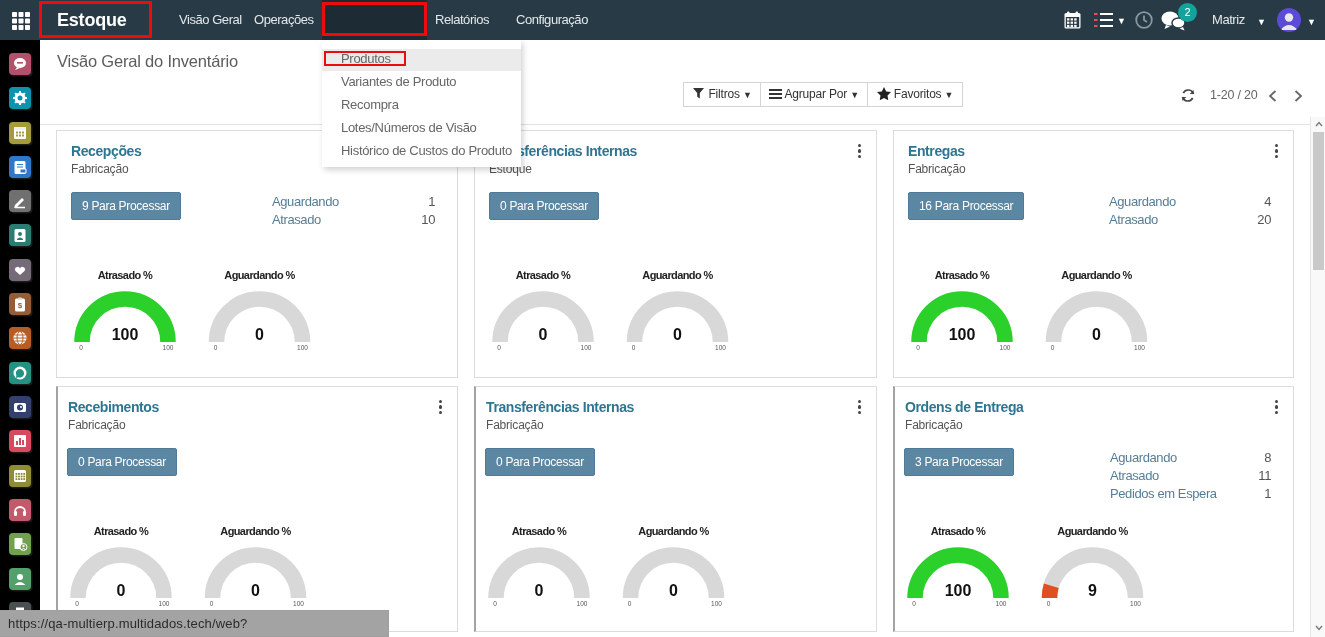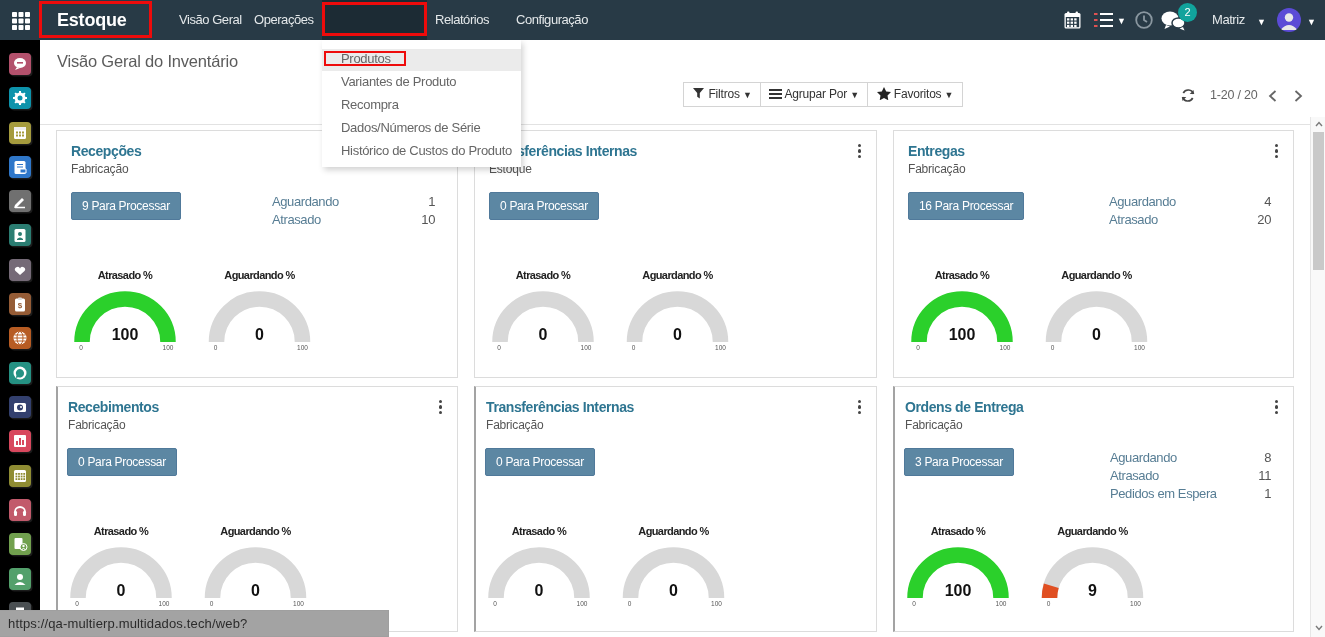--- a/index.html
+++ b/index.html
@@ -388,21 +388,21 @@
     <svg class="abs" style="left:4px;top:508px" width="8" height="6" viewBox="0 0 8 6">
         <path d="M1 1 L4 4.5 L7 1" stroke="#7a7a7a" stroke-width="1.4" fill="none"></path>
       </svg>
   </div>
 
   <div id="dd">
     <div class="hov"></div>
     <div class="it" style="top:11px">Produtos</div>
     <div class="it" style="top:34px">Variantes de Produto</div>
     <div class="it" style="top:56.5px">Recompra</div>
-    <div class="it" style="top:79.5px">Dados/Números de Série</div>
+    <div class="it" style="top:79.5px">Lotes/Números de Visão</div>
     <div class="it" style="top:102.5px">Histórico de Custos do Produto</div>
   </div>
   <div class="redbox" style="left:324px;top:50.5px;width:82px;height:15.5px;border-width:2px;"></div>
 
   <div id="nav">
     <div class="active"></div>
     <svg class="abs" style="left:12px;top:12px" width="18" height="18" viewBox="0 0 18 18">
       <g fill="#fff">
           <rect x="0.0" y="0.0" width="5" height="5" rx="0.8"></rect>
           <rect x="6.5" y="0.0" width="5" height="5" rx="0.8"></rect>

